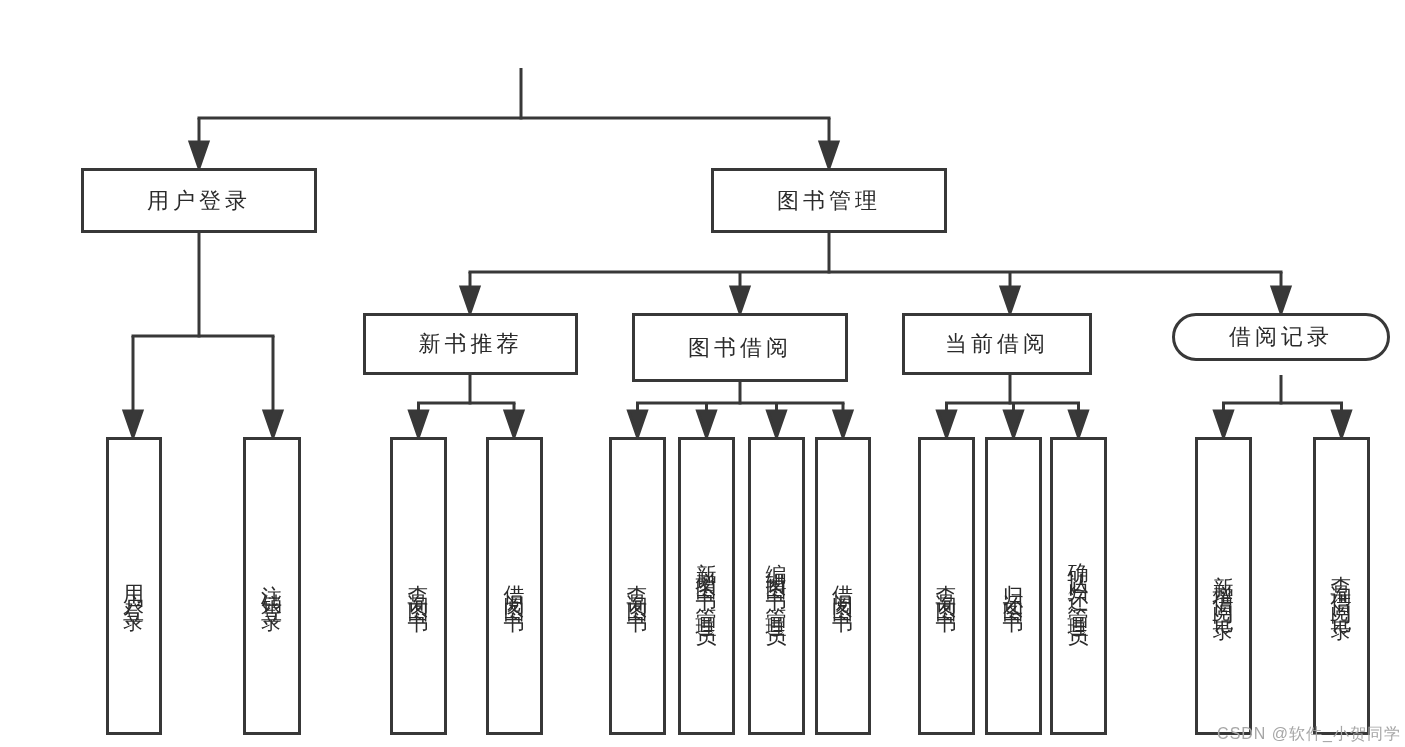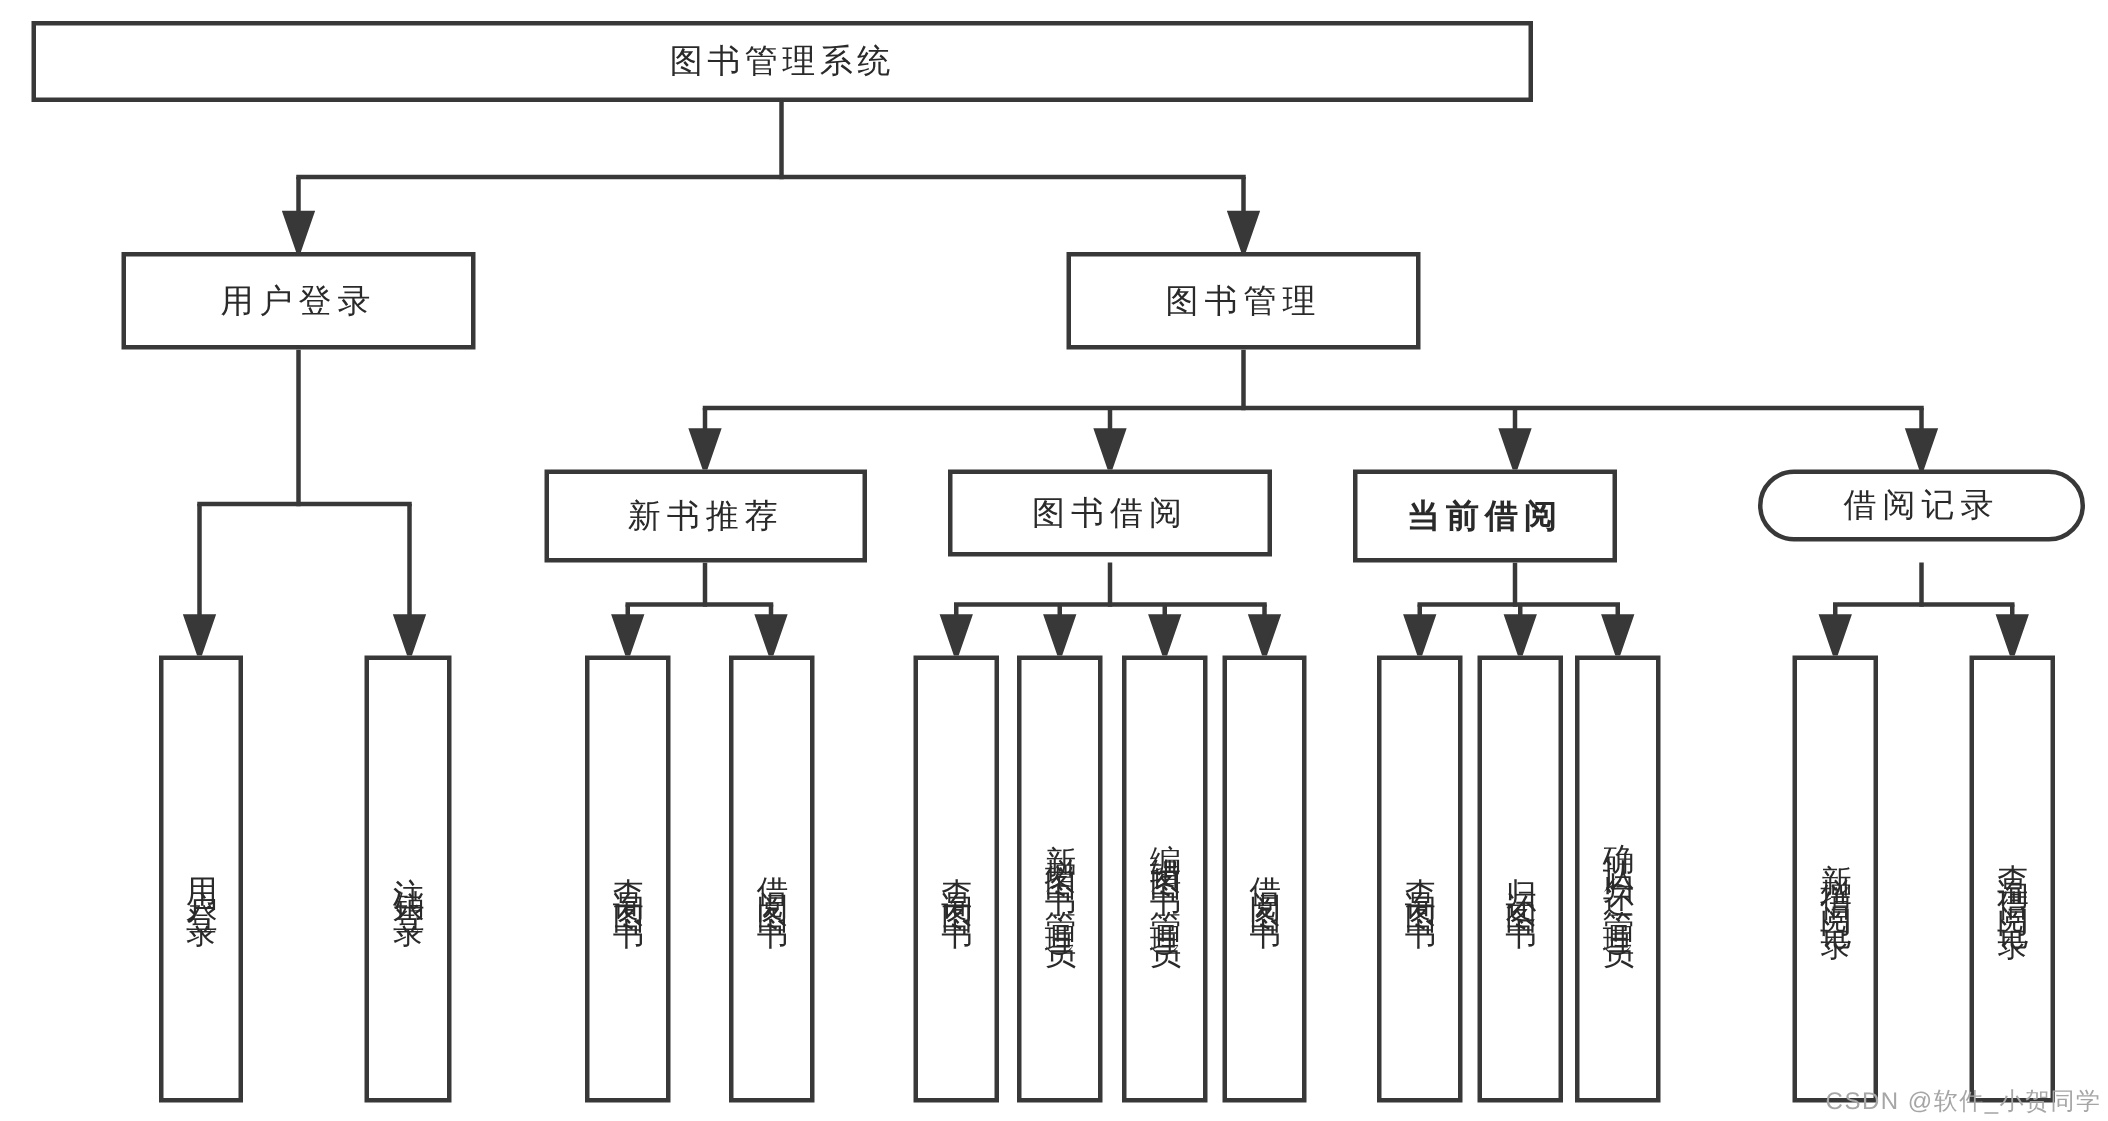--- a/index.html
+++ b/index.html
@@ -138,38 +138,35 @@
         <line x1="1281" y1="375" x2="1281" y2="404.5"></line>
         <line x1="1222" y1="403" x2="1343" y2="403"></line>
         <line x1="1223.5" y1="403" x2="1223.5" y2="413"></line>
         <polygon points="1214.5,411 1232.5,411 1223.5,437"></polygon>
         <line x1="1341.5" y1="403" x2="1341.5" y2="413"></line>
         <polygon points="1332.5,411 1350.5,411 1341.5,437"></polygon>
       </g>
     </g>
   </svg>
 
-  <div class="box root-box" style="left:21px; top:14px; width:1001px; height:54px;">
-    <span>图书管理系统</span>
-  </div>
 
   <div class="box h" style="left:81px; top:168px; width:236px; height:65px;">
     <span>用户登录</span>
   </div>
   <div class="box h" style="left:711px; top:168px; width:236px; height:65px;">
     <span>图书管理</span>
   </div>
 
   <div class="box h" style="left:363px; top:313px; width:215px; height:62px;text-align:right;">
     <span>新书推荐</span>
   </div>
-  <div class="box h" style="left:632px; top:313px; width:216px; height:58px;font-family:Liberation Serif, serif;">
+  <div class="box h" style="left:632px; top:313px; width:216px; height:69px;font-family:Liberation Serif, serif;">
     <span>图书借阅</span>
   </div>
-  <div class="box h" style="left:902px; top:313px; width:176px; height:62px;font-weight:bold;">
+  <div class="box h" style="left:902px; top:313px; width:190px; height:62px;">
     <span>当前借阅</span>
   </div>
   <div class="box h" style="left:1172px; top:313px; width:218px; height:48px;border-radius:30px;">
     <span>借阅记录</span>
   </div>
 
   <div class="box leaf" style="left:106px; top:437px; width:56px; height:298px;">
     <span class="vtext">用户登录</span>
   </div>
   <div class="box leaf" style="left:243px; top:437px; width:58px; height:298px;">

